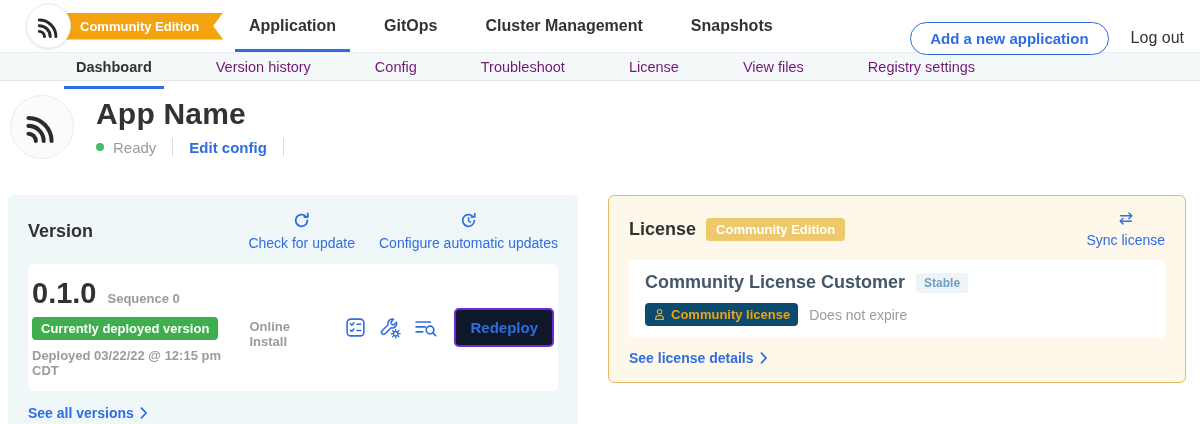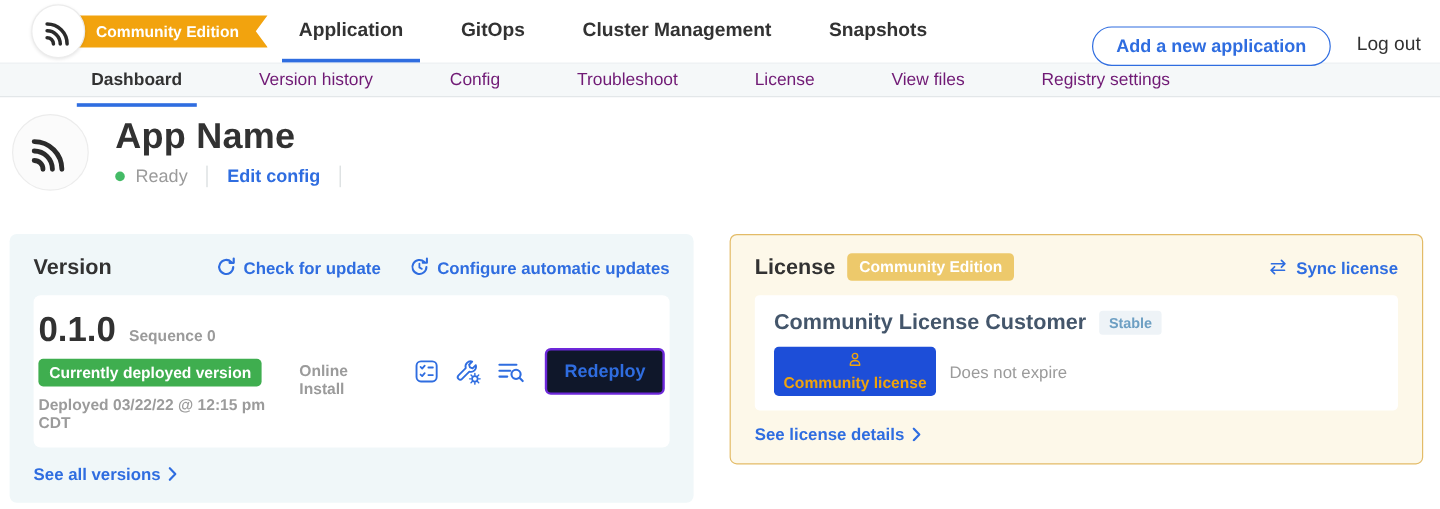--- a/index.html
+++ b/index.html
@@ -47,22 +47,22 @@
   .vdiv { width:1px; height:18px; background:#d6dbdd; margin:0 7px; }
   .edit-config { font-size:15px; font-weight:bold; color:#2f6de0; cursor:pointer; }
 
   
   .cards { display:flex; align-items:flex-start; gap:30px; padding:0 14px 0 8px; margin-top:36px; }
 
   .version-card { width:570px; flex:0 0 570px; background:#f0f7f9; border-radius:6px; padding:17px 20px 16px; }
   .card-head { display:flex; align-items:center; }
   .card-title { font-size:18px; font-weight:800; flex:0 0 auto; }
   .vc-links { display:flex; gap:24px; margin-left:auto; }
-  .blue-link { display:flex; align-items:center; gap:6px; color:#2f6de0; font-size:14px; font-weight:bold;
-    cursor:pointer; white-space:nowrap; }
+  .blue-link { display:flex; align-items:center; gap:6px; color:#2f6de0; font-size:14px; font-weight:normal;
+    cursor:pointer; white-space:nowrap;flex-direction:column; }
   .white-card { background:#fff; border-radius:6px; margin-top:13px; padding:13px 4px;
     display:flex; align-items:center; justify-content:space-between; }
   .ver-row { display:flex; align-items:baseline; gap:11px; }
   .ver-num { font-size:29px; font-weight:800; }
   .ver-seq { font-size:13px; font-weight:600; color:#9b9b9b; }
   .deployed-badge { display:inline-block; margin-top:7px; background:#3fae4f; color:#fff;
     font-size:13px; font-weight:bold; padding:4px 9px; border-radius:4px; }
   .deployed-at { margin-top:8px; font-size:13px; font-weight:600; color:#9b9b9b; }
   .actions { display:flex; align-items:center; gap:13px; }
   .online-install { font-size:13px; font-weight:bold; color:#9b9b9b; margin-right:4px;margin-top:12px; }
@@ -75,22 +75,22 @@
 
   .license-card { flex:1; background:#fdf8e9; border:1px solid #e3bb67; border-radius:6px; padding:15px 20px 16px; }
   .edition-pill { background:#edc96b; color:#fff; font-size:13px; font-weight:bold;
     padding:4px 10px; border-radius:4px; margin-left:10px; }
   .lc-white { background:#fff; border-radius:4px; margin-top:12px; padding:12px 16px; }
   .customer-row { display:flex; align-items:center; gap:11px; }
   .customer-name { font-size:18px; font-weight:700; color:#44566b; }
   .stable-badge { background:#eef3f7; color:#6d9fc3; font-size:12px; font-weight:600;
     padding:3px 8px; border-radius:3px; }
   .meta-row { display:flex; align-items:center; gap:11px; margin-top:10px; }
-  .license-pill { display:flex; align-items:center; gap:5px; background:#1d4ed8; color:#efa30d;
-    font-size:13px; font-weight:bold; padding:4px 8px; border-radius:4px;flex-direction:column; }
+  .license-pill { display:flex; align-items:center; gap:5px; background:#0c4a6e; color:#efa30d;
+    font-size:13px; font-weight:bold; padding:4px 8px; border-radius:4px; }
   .expiry { font-size:14px; font-weight:500; color:#9b9b9b; }
 </style>
 </head>
 <body>
 
 <div class="topnav">
   <div class="logo-wrap">
     <div class="ribbon">Community Edition</div>
     <div class="logo-circle">
       <span style="display:flex">

